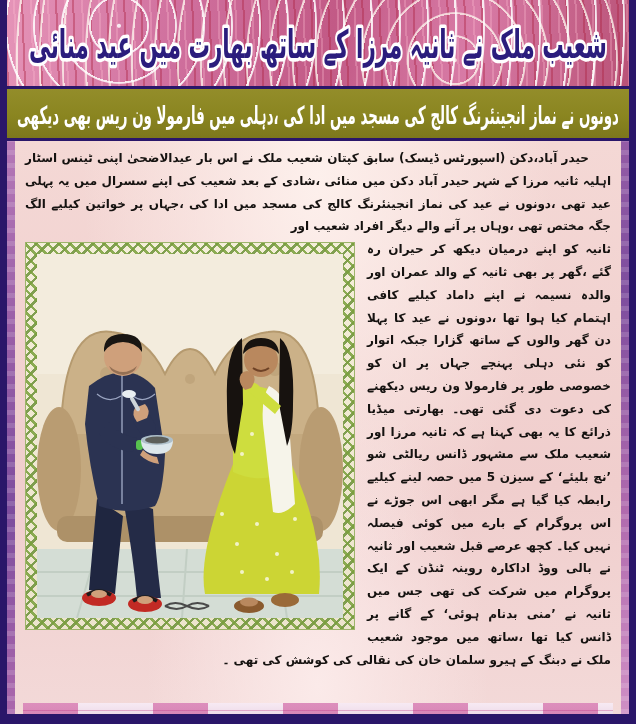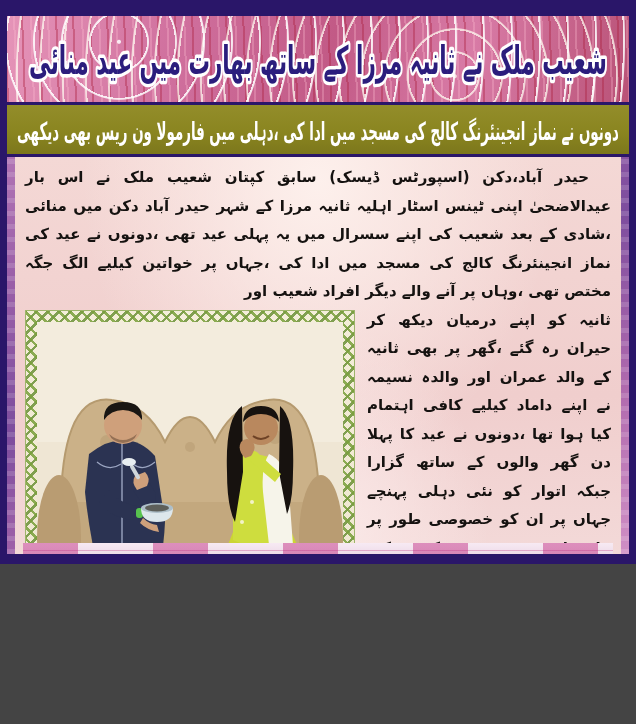--- a/index.html
+++ b/index.html
@@ -1,22 +1,22 @@
 <!DOCTYPE html>
 <html><head>
 <meta charset="utf-8">
 <style>
   html,body{margin:0;padding:0;background:#444;}
   .page{
     position:relative;
-    width:636px;height:564px;
+    width:636px;height:724px;
     box-sizing:border-box;
     margin:0 auto;
     background:#2a1669;
-    padding:16px 7px 10px 7px;
+    padding:0 7px 10px 7px;
     font-family:"DejaVu Sans","Liberation Sans",sans-serif;
     overflow:hidden;
   }
   .frame{
     width:100%;height:100%;
     box-sizing:border-box;
     display:flex;flex-direction:column;
     background:
       repeating-linear-gradient(0deg, rgba(255,255,255,.14) 0 5px, rgba(255,255,255,0) 5px 13px),
       linear-gradient(160deg,#c98ac2 0%,#9a5fa8 35%,#7d4d9e 55%,#b06aae 78%,#cf8fc5 100%);
@@ -50,21 +50,21 @@
     background:
       radial-gradient(ellipse at 50% 6%, #fdf0ec 0%, rgba(253,240,236,0) 55%),
       radial-gradient(ellipse at 50% 95%, #fbeae9 0%, rgba(251,234,233,0) 40%),
       linear-gradient(180deg,#f4d8d5 0%,#f0cecd 60%,#f3d9d8 100%);
     overflow:hidden;
   }
   .article{
     direction:rtl;
     flex:1 1 auto;
     padding:6px 10px 2px 10px;
-    font-size:15px;
+    font-size:12px;
     font-weight:bold;
     line-height:1.9;
     color:#151210;
     text-align:justify;
     overflow:hidden;
   }
   .article p{margin:0;}
   .article p.intro{text-indent:22px;}
   
   .photo-frame{

